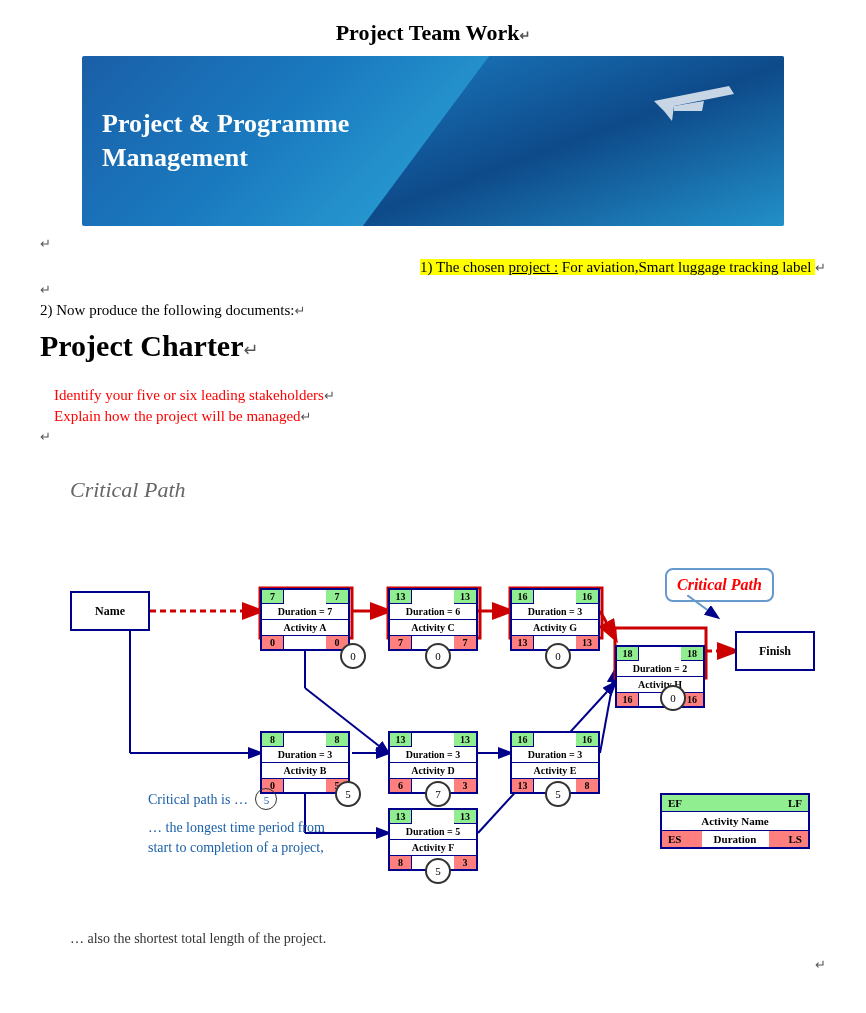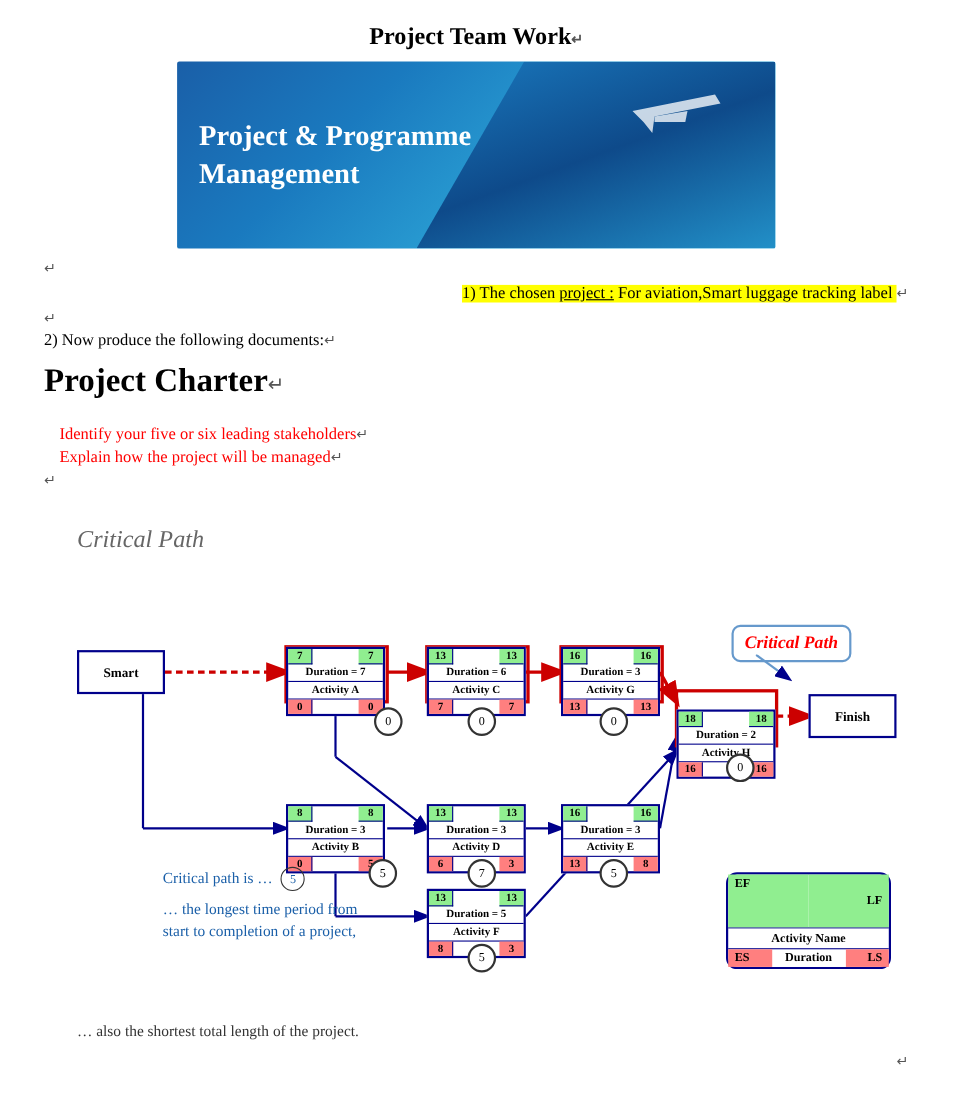--- a/index.html
+++ b/index.html
@@ -15,21 +15,21 @@
       text-align: center;
       font-size: 22px;
       font-weight: bold;
       margin-bottom: 10px;
     }
     .return-arrow {
       color: #555;
       font-size: 13px;
     }
     .header-image {
-      width: 544px;
+      width: 702px;
       height: 170px;
       background: linear-gradient(135deg, #1a5fa8 0%, #1a7abf 30%, #2aa0d4 60%, #5bbce4 100%);
       margin: 0 auto 10px auto;
       display: flex;
       align-items: center;
       padding: 20px;
       position: relative;
       overflow: hidden;
       border-radius: 2px;
     }
@@ -214,21 +214,21 @@
       background: #90ee90;
       font-size: 11px;
       font-weight: bold;
       padding: 2px 6px;
       flex: 1;
     }
     .legend-lf {
       background: #90ee90;
       font-size: 11px;
       font-weight: bold;
-      padding: 18px 6px;
+      padding: 2px 6px;
       text-align: right;
       flex: 1;
     }
     .legend-name {
       font-size: 11px;
       font-weight: bold;
       padding: 3px 6px;
       text-align: center;
       border-bottom: 1px solid #00008b;
     }
@@ -361,21 +361,21 @@
 
       <line x1="530" y1="230" x2="545" y2="148" stroke="#00008b" stroke-width="2" marker-end="url(#arrowBlue)"></line>
 
       <rect x="190" y="65" width="92" height="50" fill="none" stroke="#cc0000" stroke-width="3" rx="0"></rect>
       <rect x="318" y="65" width="92" height="50" fill="none" stroke="#cc0000" stroke-width="3" rx="0"></rect>
       <rect x="440" y="65" width="92" height="50" fill="none" stroke="#cc0000" stroke-width="3" rx="0"></rect>
       <rect x="545" y="105" width="91" height="50" fill="none" stroke="#cc0000" stroke-width="3" rx="0"></rect>
     </svg>
 
     <div class="start-box" style="left:0;top:68px;">
-      <span style="font-size:12px;">Smart</span>
+      <span style="font-size:12px;">Name</span>
     </div>
 
     <div class="finish-box" style="left:665px;top:108px;">
       <span style="font-size:12px;">Finish</span>
     </div>
 
     <div class="node" style="left:190px;top:65px;">
       <div class="node-top">
         <span class="node-top-left">7</span>
         <span class="node-top-right">7</span>
@@ -505,21 +505,21 @@
     </div>
 
     <div class="critical-path-callout" style="left:595px;top:45px;">
       <span>Critical Path</span>
       
       <svg style="position:absolute;bottom:-20px;left:20px;" width="60" height="25">
         <line x1="0" y1="0" x2="30" y2="22" stroke="#6699cc" stroke-width="2" marker-end="url(#arrowBlue)"></line>
       </svg>
     </div>
 
-    <div class="legend-box" style="left:590px;top:270px;border-radius:10px;">
+    <div class="legend-box" style="left:590px;top:270px;">
       <div class="legend-top">
         <span class="legend-ef">EF</span>
         <span class="legend-lf">LF</span>
       </div>
       <div class="legend-name">Activity Name</div>
       <div class="legend-bottom">
         <span class="legend-es">ES</span>
         <span class="legend-duration">Duration</span>
         <span class="legend-ls">LS</span>
       </div>

